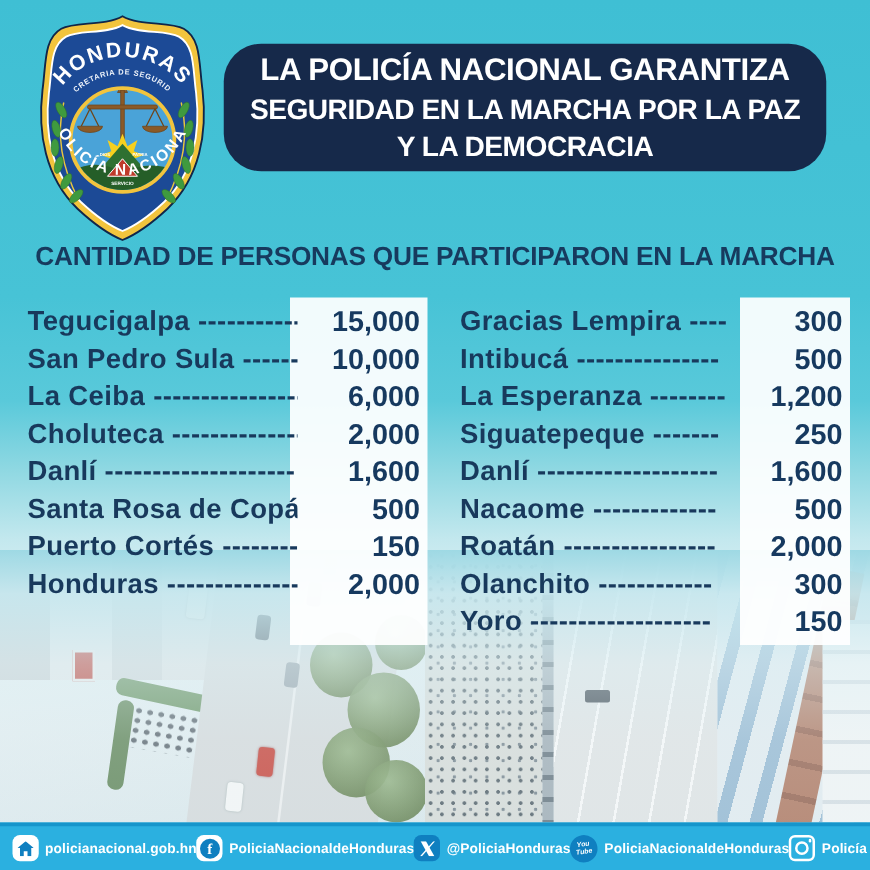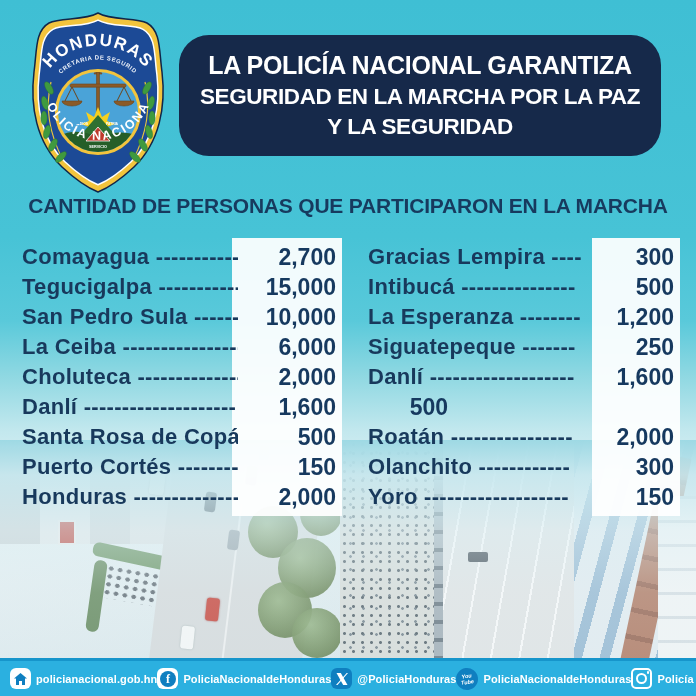--- a/index.html
+++ b/index.html
@@ -3,21 +3,21 @@
 <meta charset="utf-8">
 <style>
   html,body{margin:0;padding:0;}
   .poster{
     position:relative; width:696px; height:696px; overflow:hidden;
     font-family:"Liberation Sans", sans-serif;
     background:linear-gradient(180deg,#3fbfd4 0%,#47c3d6 34%,#59c9da 46%,#8fd8e2 54%,#c3e8ee 62%,#e3f2f5 70%,#e9f4f6 100%);
   }
   
   .banner{
-    position:absolute; left:179px; top:35px; width:482px; height:121px;
+    position:absolute; left:179px; top:35px; width:482px; height:102px;
     background:#16294a; border-radius:30px; z-index:4;
     display:flex; flex-direction:column; align-items:center; justify-content:center; gap:4px;
   }
   .banner .l1{color:#fff; font-weight:bold; font-size:25px; letter-spacing:-0.3px; white-space:nowrap;}
   .banner .l2,.banner .l3{color:#fff; font-weight:bold; font-size:22.5px; letter-spacing:-0.4px; white-space:nowrap;}
   
   .badge{position:absolute; left:18px; top:8px; z-index:5;}
   
   .subtitle{
     position:absolute; left:0; top:194px; width:100%; text-align:center; z-index:3;
@@ -196,34 +196,30 @@
       <textPath href="#arcSec" startOffset="50%" text-anchor="middle">SECRETARIA DE SEGURIDAD</textPath>
     </text>
     <text font-size="12.5" font-weight="bold" fill="#ffffff" letter-spacing="2">
       <textPath href="#arcBottom" startOffset="50%" text-anchor="middle">POLICÍA NACIONAL</textPath>
     </text>
   </svg>
 
   <div class="banner">
     <div class="l1">LA POLICÍA NACIONAL GARANTIZA</div>
     <div class="l2">SEGURIDAD EN LA MARCHA POR LA PAZ</div>
-    <div class="l3">Y LA SEGURIDAD</div>
+    <div class="l3">Y LA DEMOCRACIA</div>
   </div>
 
   <div class="subtitle">CANTIDAD DE PERSONAS QUE PARTICIPARON EN LA MARCHA</div>
 
   <div class="strip left"></div>
   <div class="strip right"></div>
 
   <div class="col left">
     <div class="row">
-        <span class="city">Comayagua -----------</span>
-        <span class="num">2,700</span>
-      </div>
-    <div class="row">
         <span class="city">Tegucigalpa -----------</span>
         <span class="num">15,000</span>
       </div>
     <div class="row">
         <span class="city">San Pedro Sula ------</span>
         <span class="num">10,000</span>
       </div>
     <div class="row">
         <span class="city">La Ceiba ----------------</span>
         <span class="num">6,000</span>
@@ -265,20 +261,21 @@
       </div>
     <div class="row">
         <span class="city">Siguatepeque -------</span>
         <span class="num">250</span>
       </div>
     <div class="row">
         <span class="city">Danlí -------------------</span>
         <span class="num">1,600</span>
       </div>
     <div class="row">
+        <span class="city">Nacaome -------------</span>
         <span class="num">500</span>
       </div>
     <div class="row">
         <span class="city">Roatán ----------------</span>
         <span class="num">2,000</span>
       </div>
     <div class="row">
         <span class="city">Olanchito ------------</span>
         <span class="num">300</span>
       </div>

